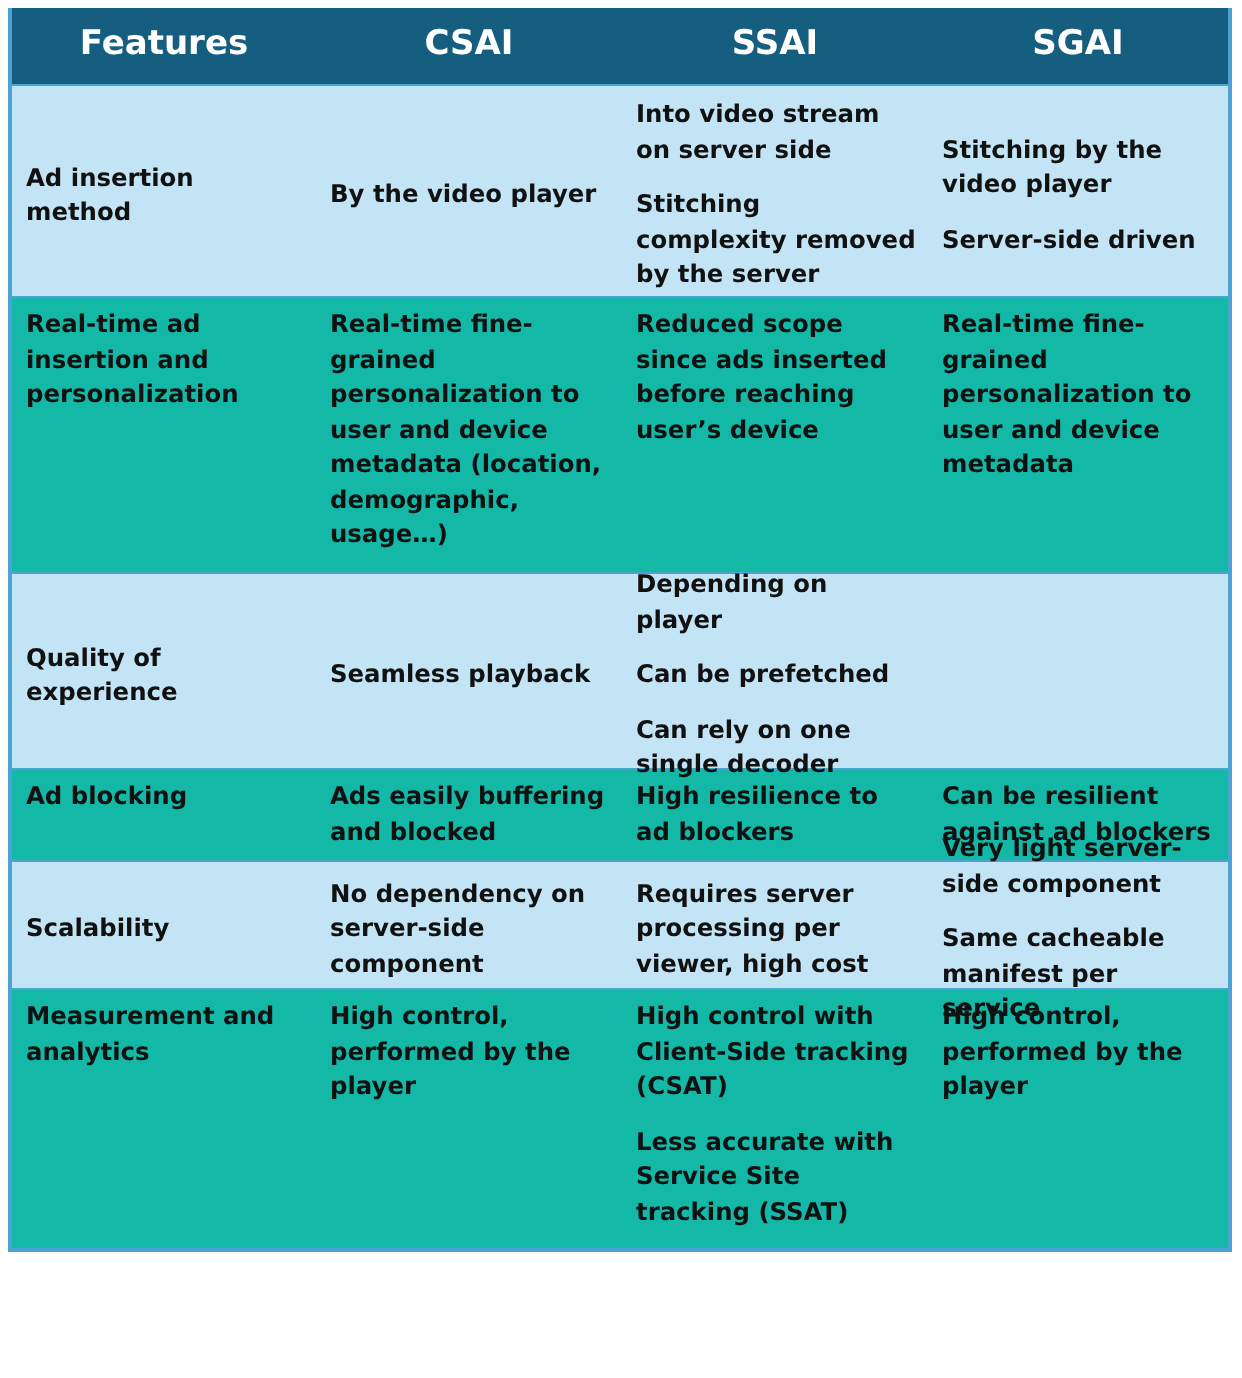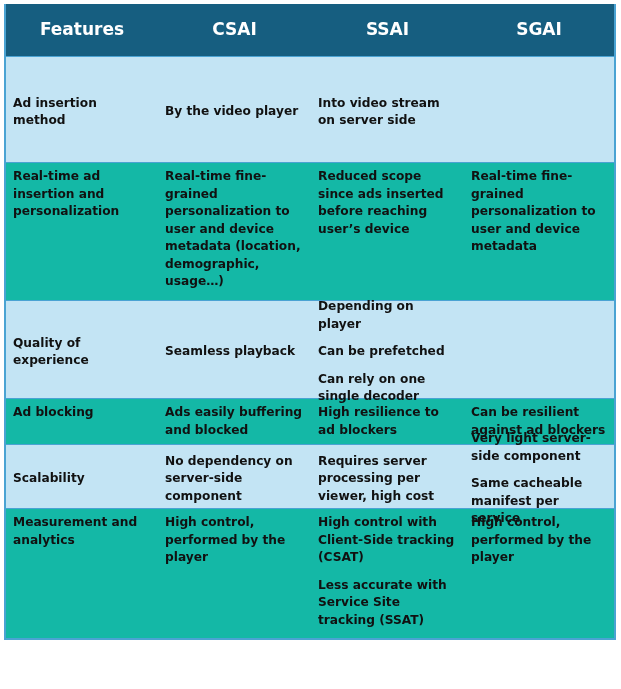--- a/index.html
+++ b/index.html
@@ -3,21 +3,21 @@
   <meta charset="utf-8">
   <style>
     html, body { margin: 0; padding: 0; background: #ffffff; }
     body { width: 621px; height: 689px; overflow: hidden; font-family: "DejaVu Sans", sans-serif; }
     .table {
       position: absolute; left: 4px; top: 4px; width: 612px;
       border-left: 2px solid #4aa3d3; border-right: 2px solid #4aa3d3; border-bottom: 2px solid #4aa3d3;
       box-sizing: border-box;
     }
     .row { display: flex; box-sizing: border-box; }
-    .header { background: #165e80; height: 52px; }
+    .header { background: #165e80; height: 38px; }
     .header .cell {
       color: #ffffff; font-weight: bold; font-size: 17px;
       display: flex; align-items: center; justify-content: center; padding: 0;
     }
     .body-row { border-top: 1px solid #4aa3d3; }
     .blue { background: #c3e4f4; align-items: center; }
     .white { background: #14b8a6; }
     .cell { box-sizing: border-box; padding: 5px 6px 0 7px; font-size: 12.2px; font-weight: bold; color: #111; line-height: 17.5px; }
     .c0 { width: 152px; }
     .c1 { width: 153px; }
@@ -39,20 +39,25 @@
 
   <div class="row body-row blue" style="height:106px">
     <div class="cell c0">
         <div class="para">Ad insertion method</div>
       </div>
     <div class="cell c1">
       <div class="para">By the video player</div>
     </div>
     <div class="cell c2">
       <div class="para">Into video stream on server side</div>
+      <div class="para">Stitching complexity removed by the server</div>
+    </div>
+    <div class="cell c3">
+      <div class="para">Stitching by the video player</div>
+      <div class="para">Server-side driven</div>
     </div>
   </div>
 
   <div class="row body-row white" style="height:138px">
     <div class="cell c0">
         <div class="para">Real-time ad insertion and personalization</div>
       </div>
     <div class="cell c1">
       <div class="para">Real-time fine-grained personalization to user and device metadata (location, demographic, usage…)</div>
     </div>

